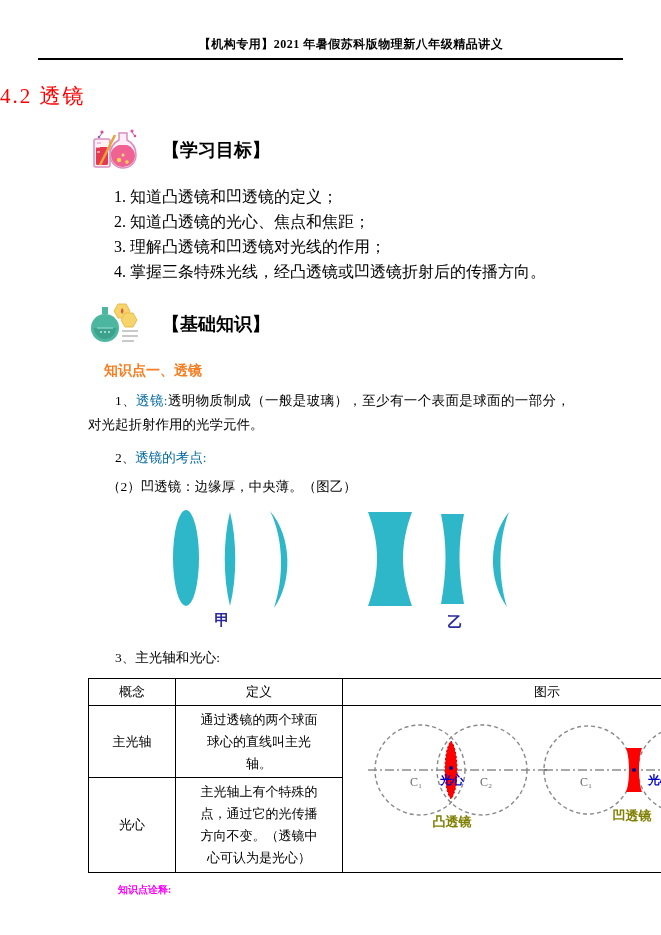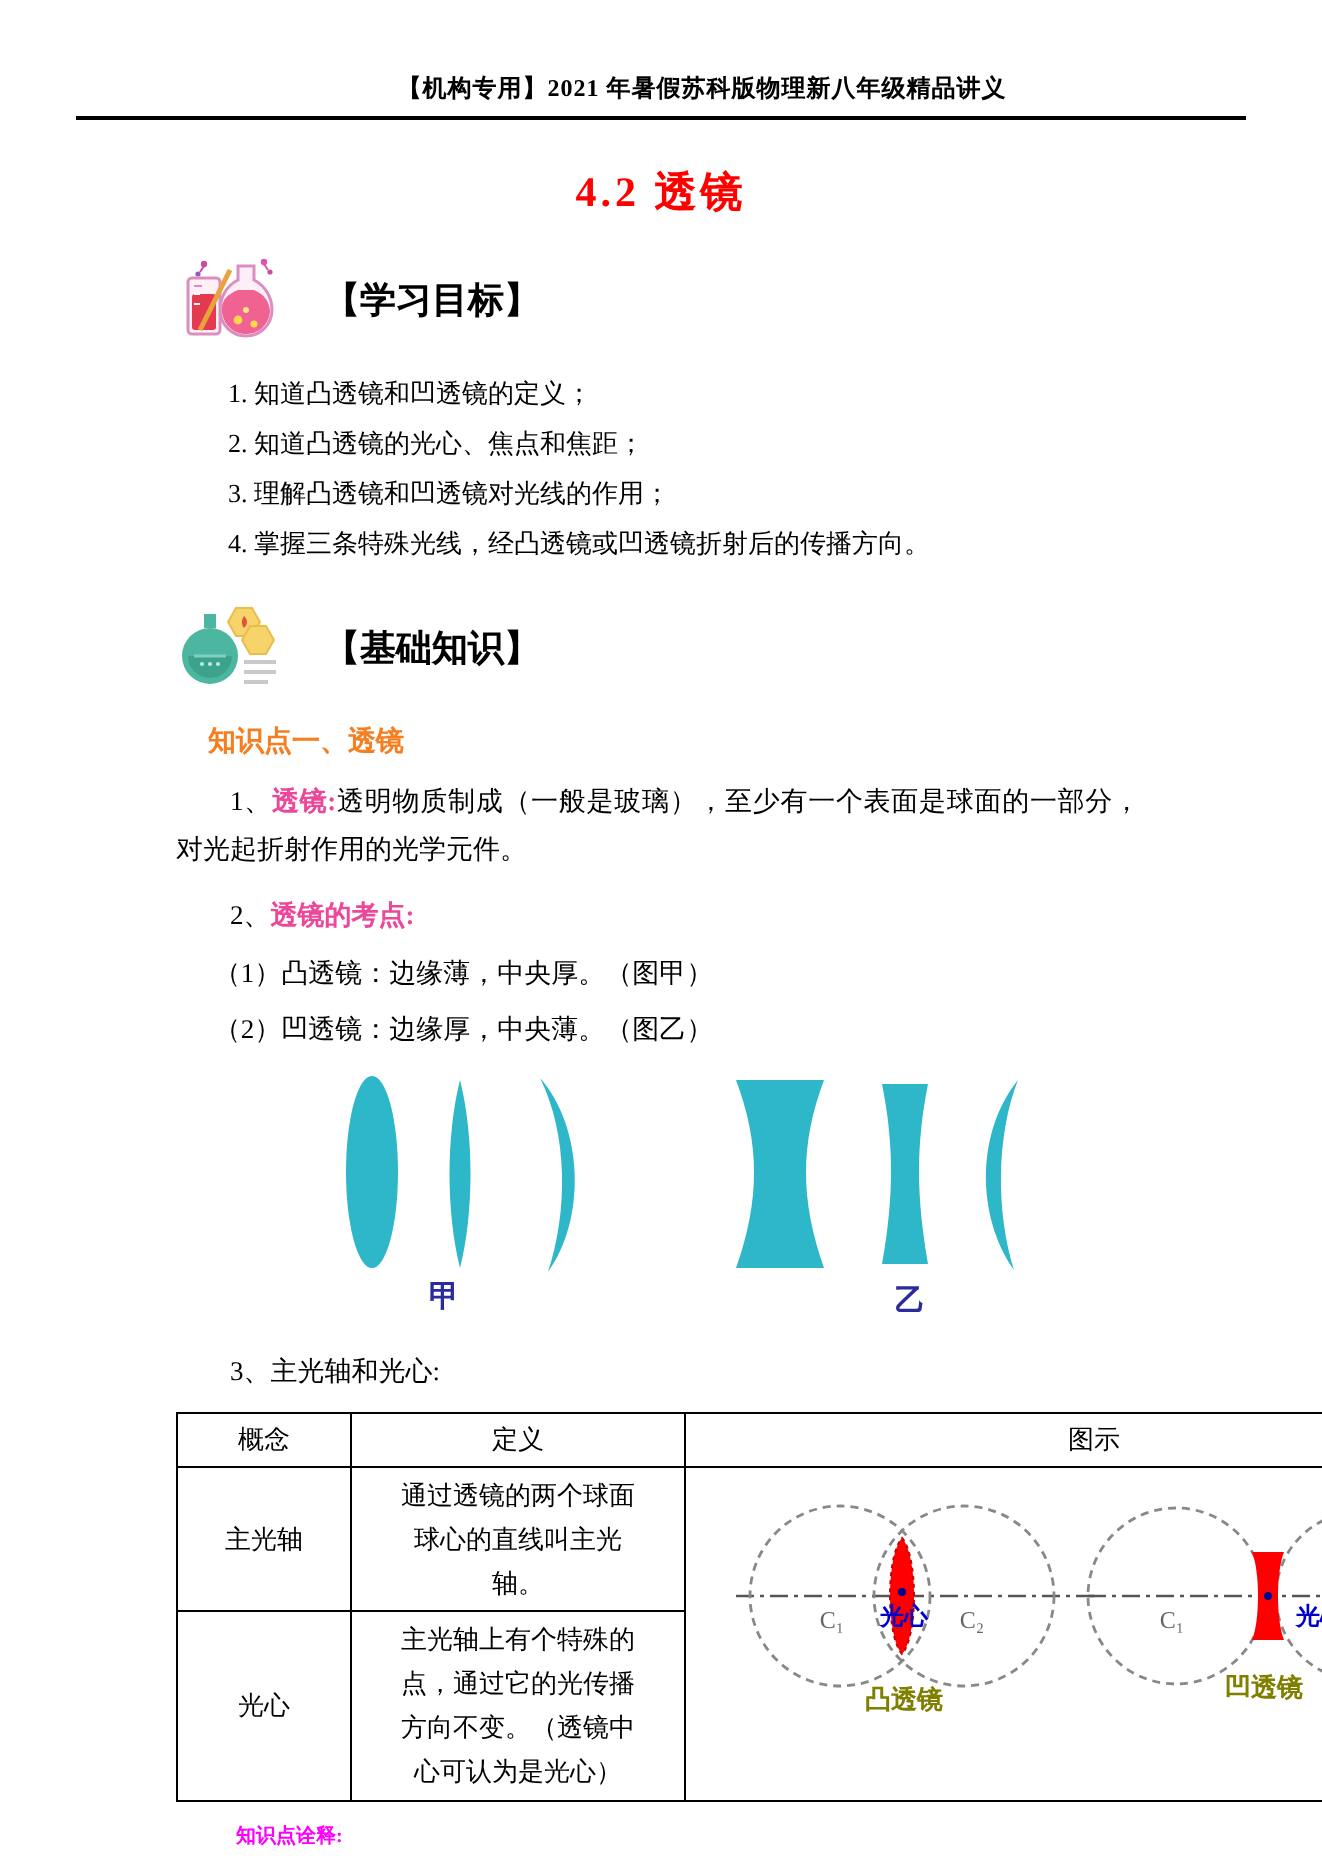--- a/index.html
+++ b/index.html
@@ -6,33 +6,33 @@
   body{
     width:661px;height:935px;position:relative;overflow:hidden;
     font-family:"Liberation Serif","DejaVu Serif",serif;
     color:#000;font-size:13.5px;
   }
   .page{width:661px;height:935px;}
   
   .doc-header{padding-top:36px;text-align:center;font-size:12px;font-weight:bold;letter-spacing:.5px;padding-left:41px;}
   .header-rule{border:none;border-top:2px solid #000;margin:5px 38px 0 38px;}
   
-  .doc-title{margin-top:22px;text-align:center;font-size:21px;font-weight:bold;color:#FF0000;letter-spacing:2px;}
+  .doc-title{margin-top:22px;text-align:left;font-size:21px;font-weight:normal;color:#FF0000;letter-spacing:2px;}
   .content{margin-left:88px;width:546px;}
   
   .sec-row{display:flex;align-items:center;margin-top:16px;height:48px;}
   .sec-row .icon{width:56px;height:46px;flex:0 0 56px;}
   .sec-heading{font-size:18px;font-weight:bold;margin-left:18px;}
   
-  .goals{margin:10px 0 0 26px;line-height:25px;font-size:13px;}
+  .goals{margin:10px 0 0 26px;line-height:25px;font-size:16px;}
   .goals div{margin:0;}
   
   .topic{margin:14px 0 0 16px;color:#F57E20;font-weight:bold;font-size:14px;}
   .para{margin:9px 0 0 0;line-height:24px;text-indent:2em;width:482px;text-align:justify;}
-  .kw{color:#ec4899;font-weight:bold;}
+  .kw{color:#0369a1;font-weight:normal;}
   .subpoint{margin:5px 0 0 0;line-height:23px;text-indent:1.4em;width:482px;}
   
   .lens-figure{margin:8px 0 2px 70px;}
   
   .kt-wrap{margin-top:8px;}
   table.kt{border-collapse:collapse;width:546px;table-layout:fixed;}
   table.kt td,table.kt th{border:1px solid #000;font-weight:normal;font-size:13px;padding:2px 21px;vertical-align:middle;}
   table.kt th{height:22px;}
   .col-concept{width:44px;text-align:center;}
   .col-def{width:124px;text-align:center;}
@@ -109,21 +109,20 @@
       </span>
       <span class="sec-heading">【基础知识】</span>
     </div>
 
     <div class="topic">知识点一、透镜</div>
 
     <div class="para"><span>1、</span><span class="kw">透镜:</span><span>透明物质制成（一般是玻璃），至少有一个表面是球面的一部分，对光起折射作用的光学元件。</span></div>
 
     <div class="para"><span>2、</span><span class="kw">透镜的考点:</span></div>
 
-    <div class="subpoint">（1）凸透镜：边缘薄，中央厚。（图甲）</div>
     <div class="subpoint">（2）凹透镜：边缘厚，中央薄。（图乙）</div>
 
     <div class="lens-figure">
       <svg width="400" height="124" viewBox="0 0 400 124">
         <g fill="#2EB6C9">
           <ellipse cx="28" cy="52" rx="13" ry="48"></ellipse>
           <path d="M72,6 C79,34 79,72 72,100 C65,72 65,34 72,6 Z"></path>
           <path d="M112,5 C134,30 135,76 116,102 C126,72 126,33 112,5 Z"></path>
         </g>
         <g fill="#2EB6C9">

